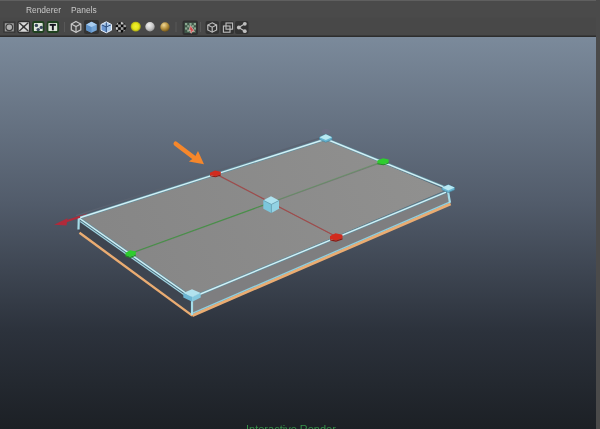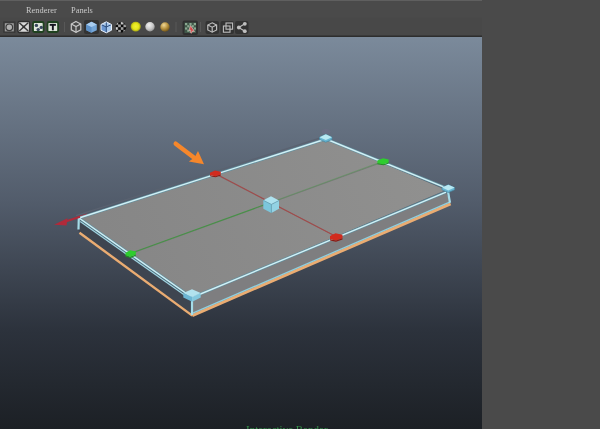--- a/index.html
+++ b/index.html
@@ -1,16 +1,16 @@
 <!DOCTYPE html>
 <html><head>
 <meta charset="utf-8">
 <style>
   html,body{margin:0;padding:0;background:#4a4a4a;}
-  #stage{position:relative;width:482px;height:429px;overflow:hidden;font-family:Liberation Serif, serif;}
+  #stage{position:relative;width:596px;height:429px;overflow:hidden;font-family:Liberation Sans, sans-serif;}
 </style>
 </head>
 <body>
 <div id="stage">
 <svg width="600" height="429" viewBox="0 0 600 429">
   <defs>
     <linearGradient id="vpbg" x1="0" y1="37" x2="0" y2="429" gradientUnits="userSpaceOnUse">
       <stop offset="0" stop-color="#7b8a9b"></stop>
       <stop offset="0.42" stop-color="#525c6b"></stop>
       <stop offset="0.75" stop-color="#2c323c"></stop>

